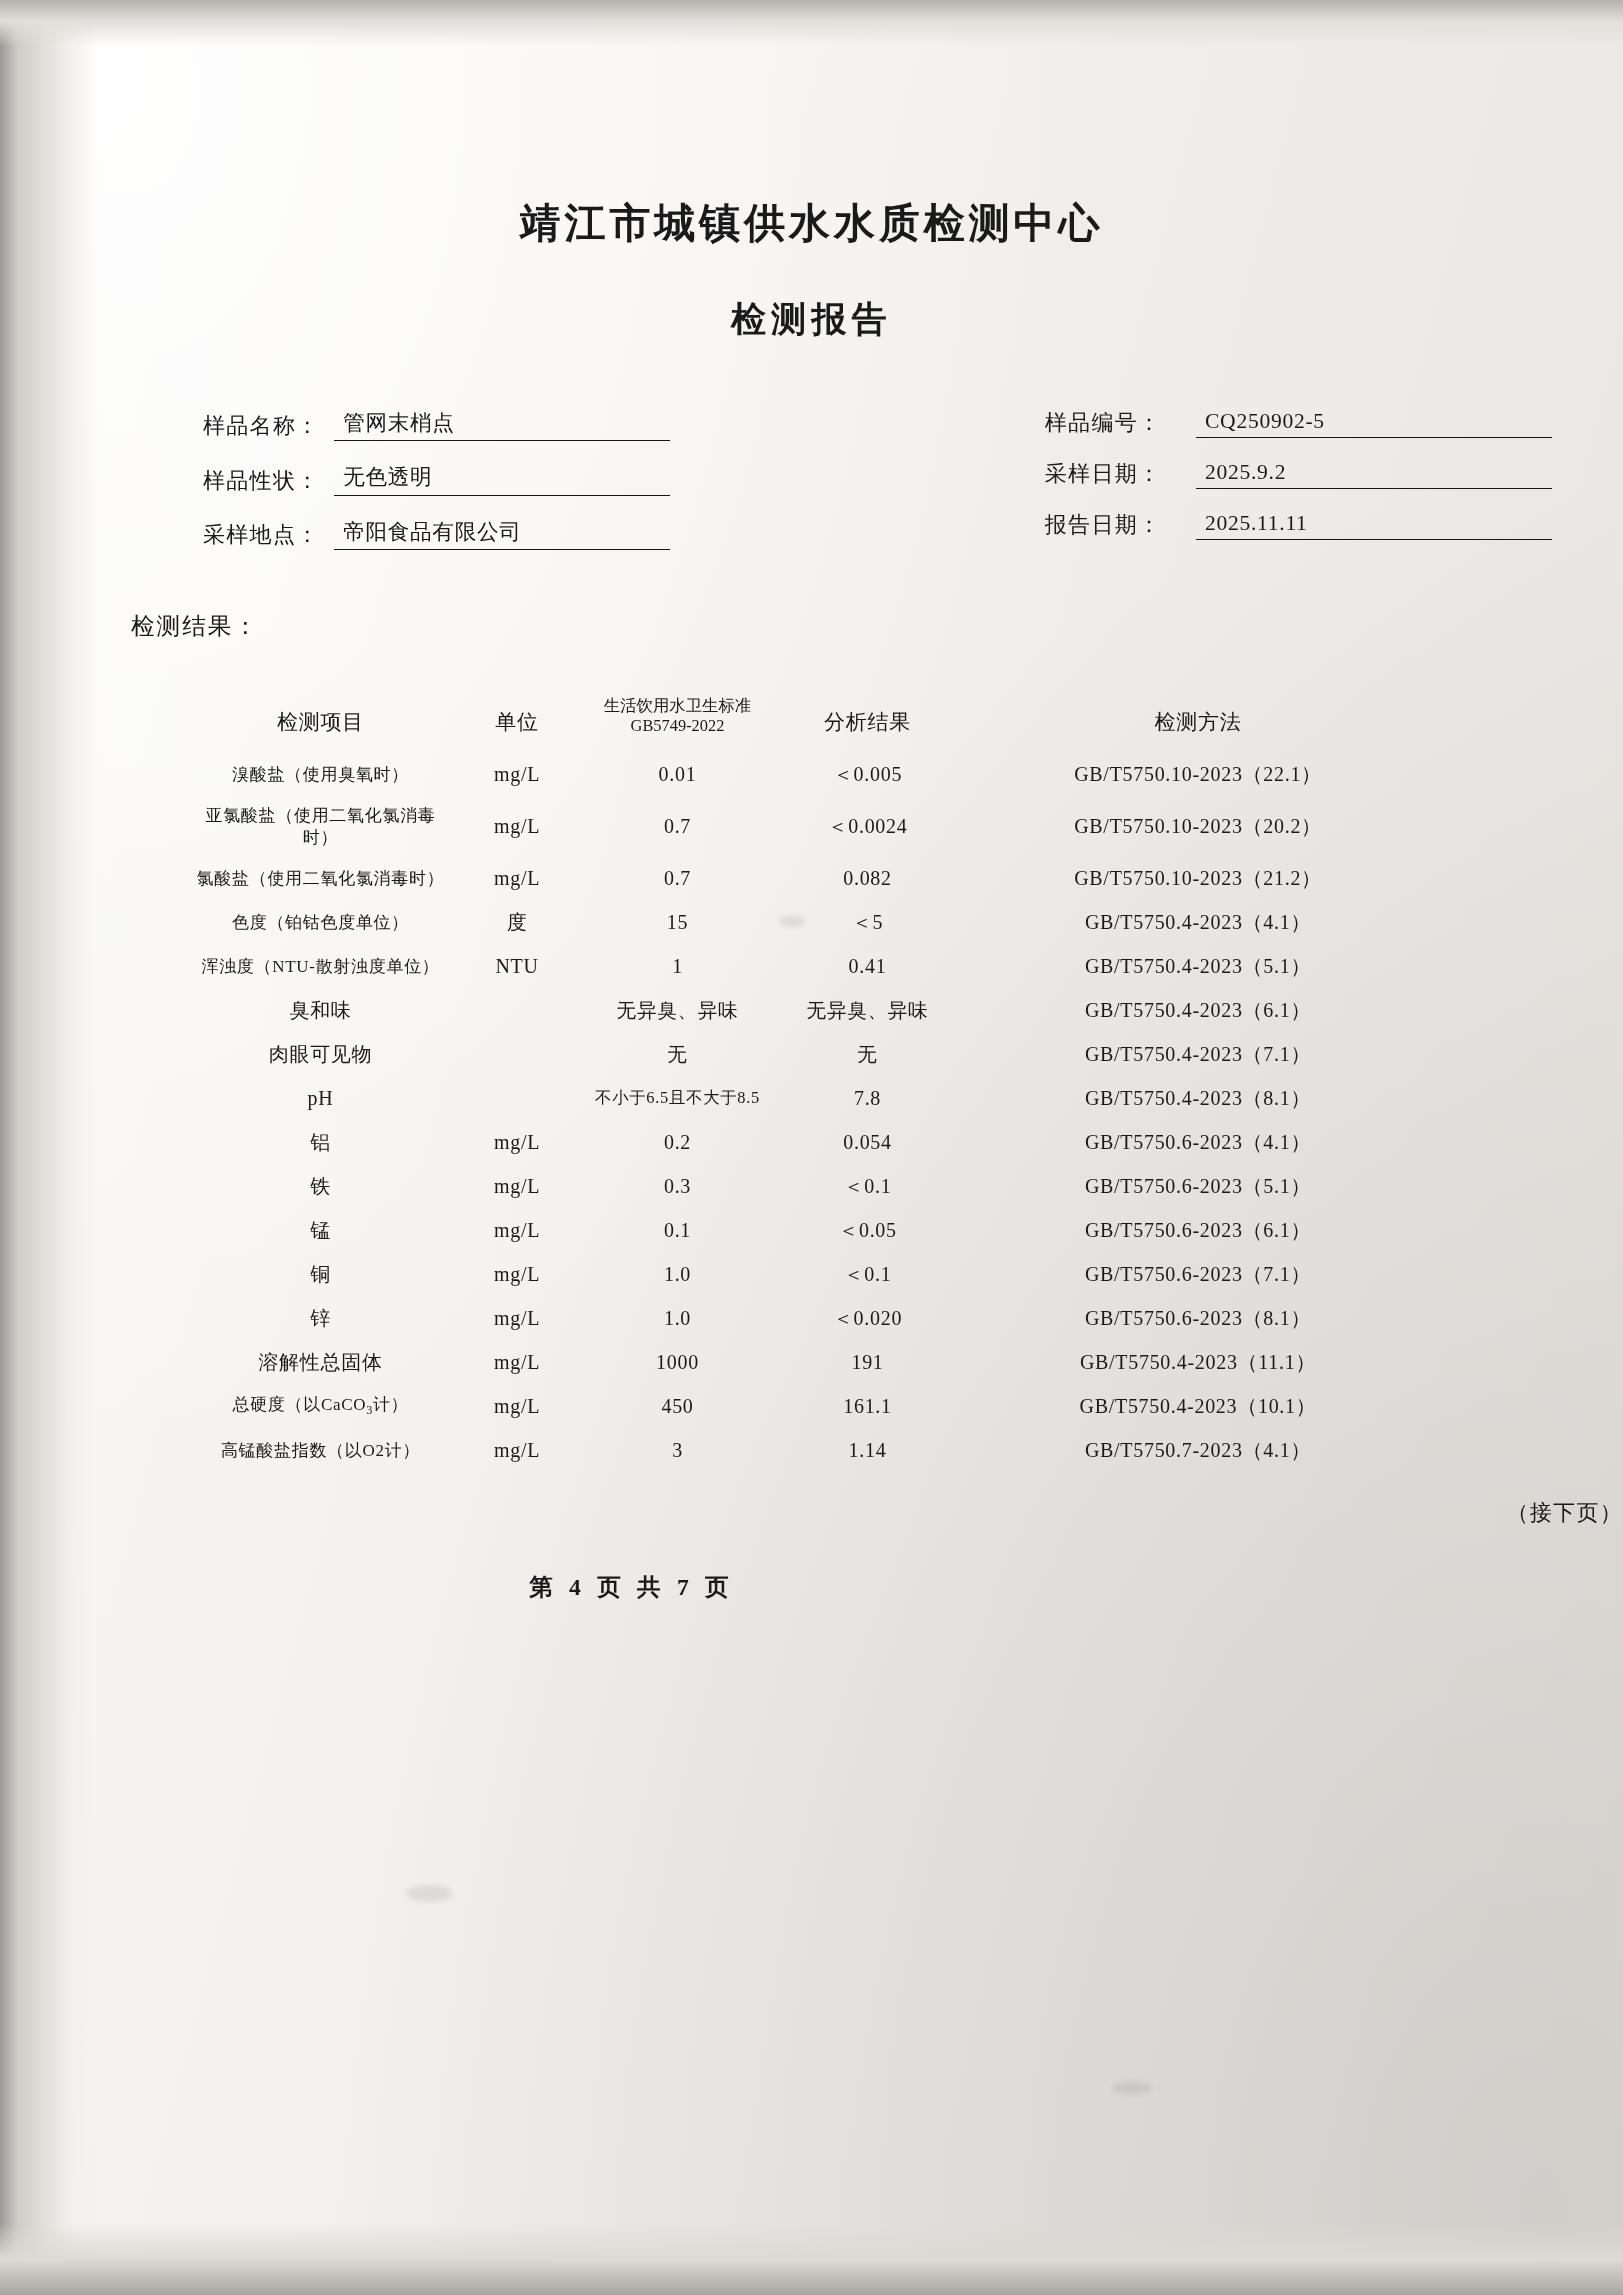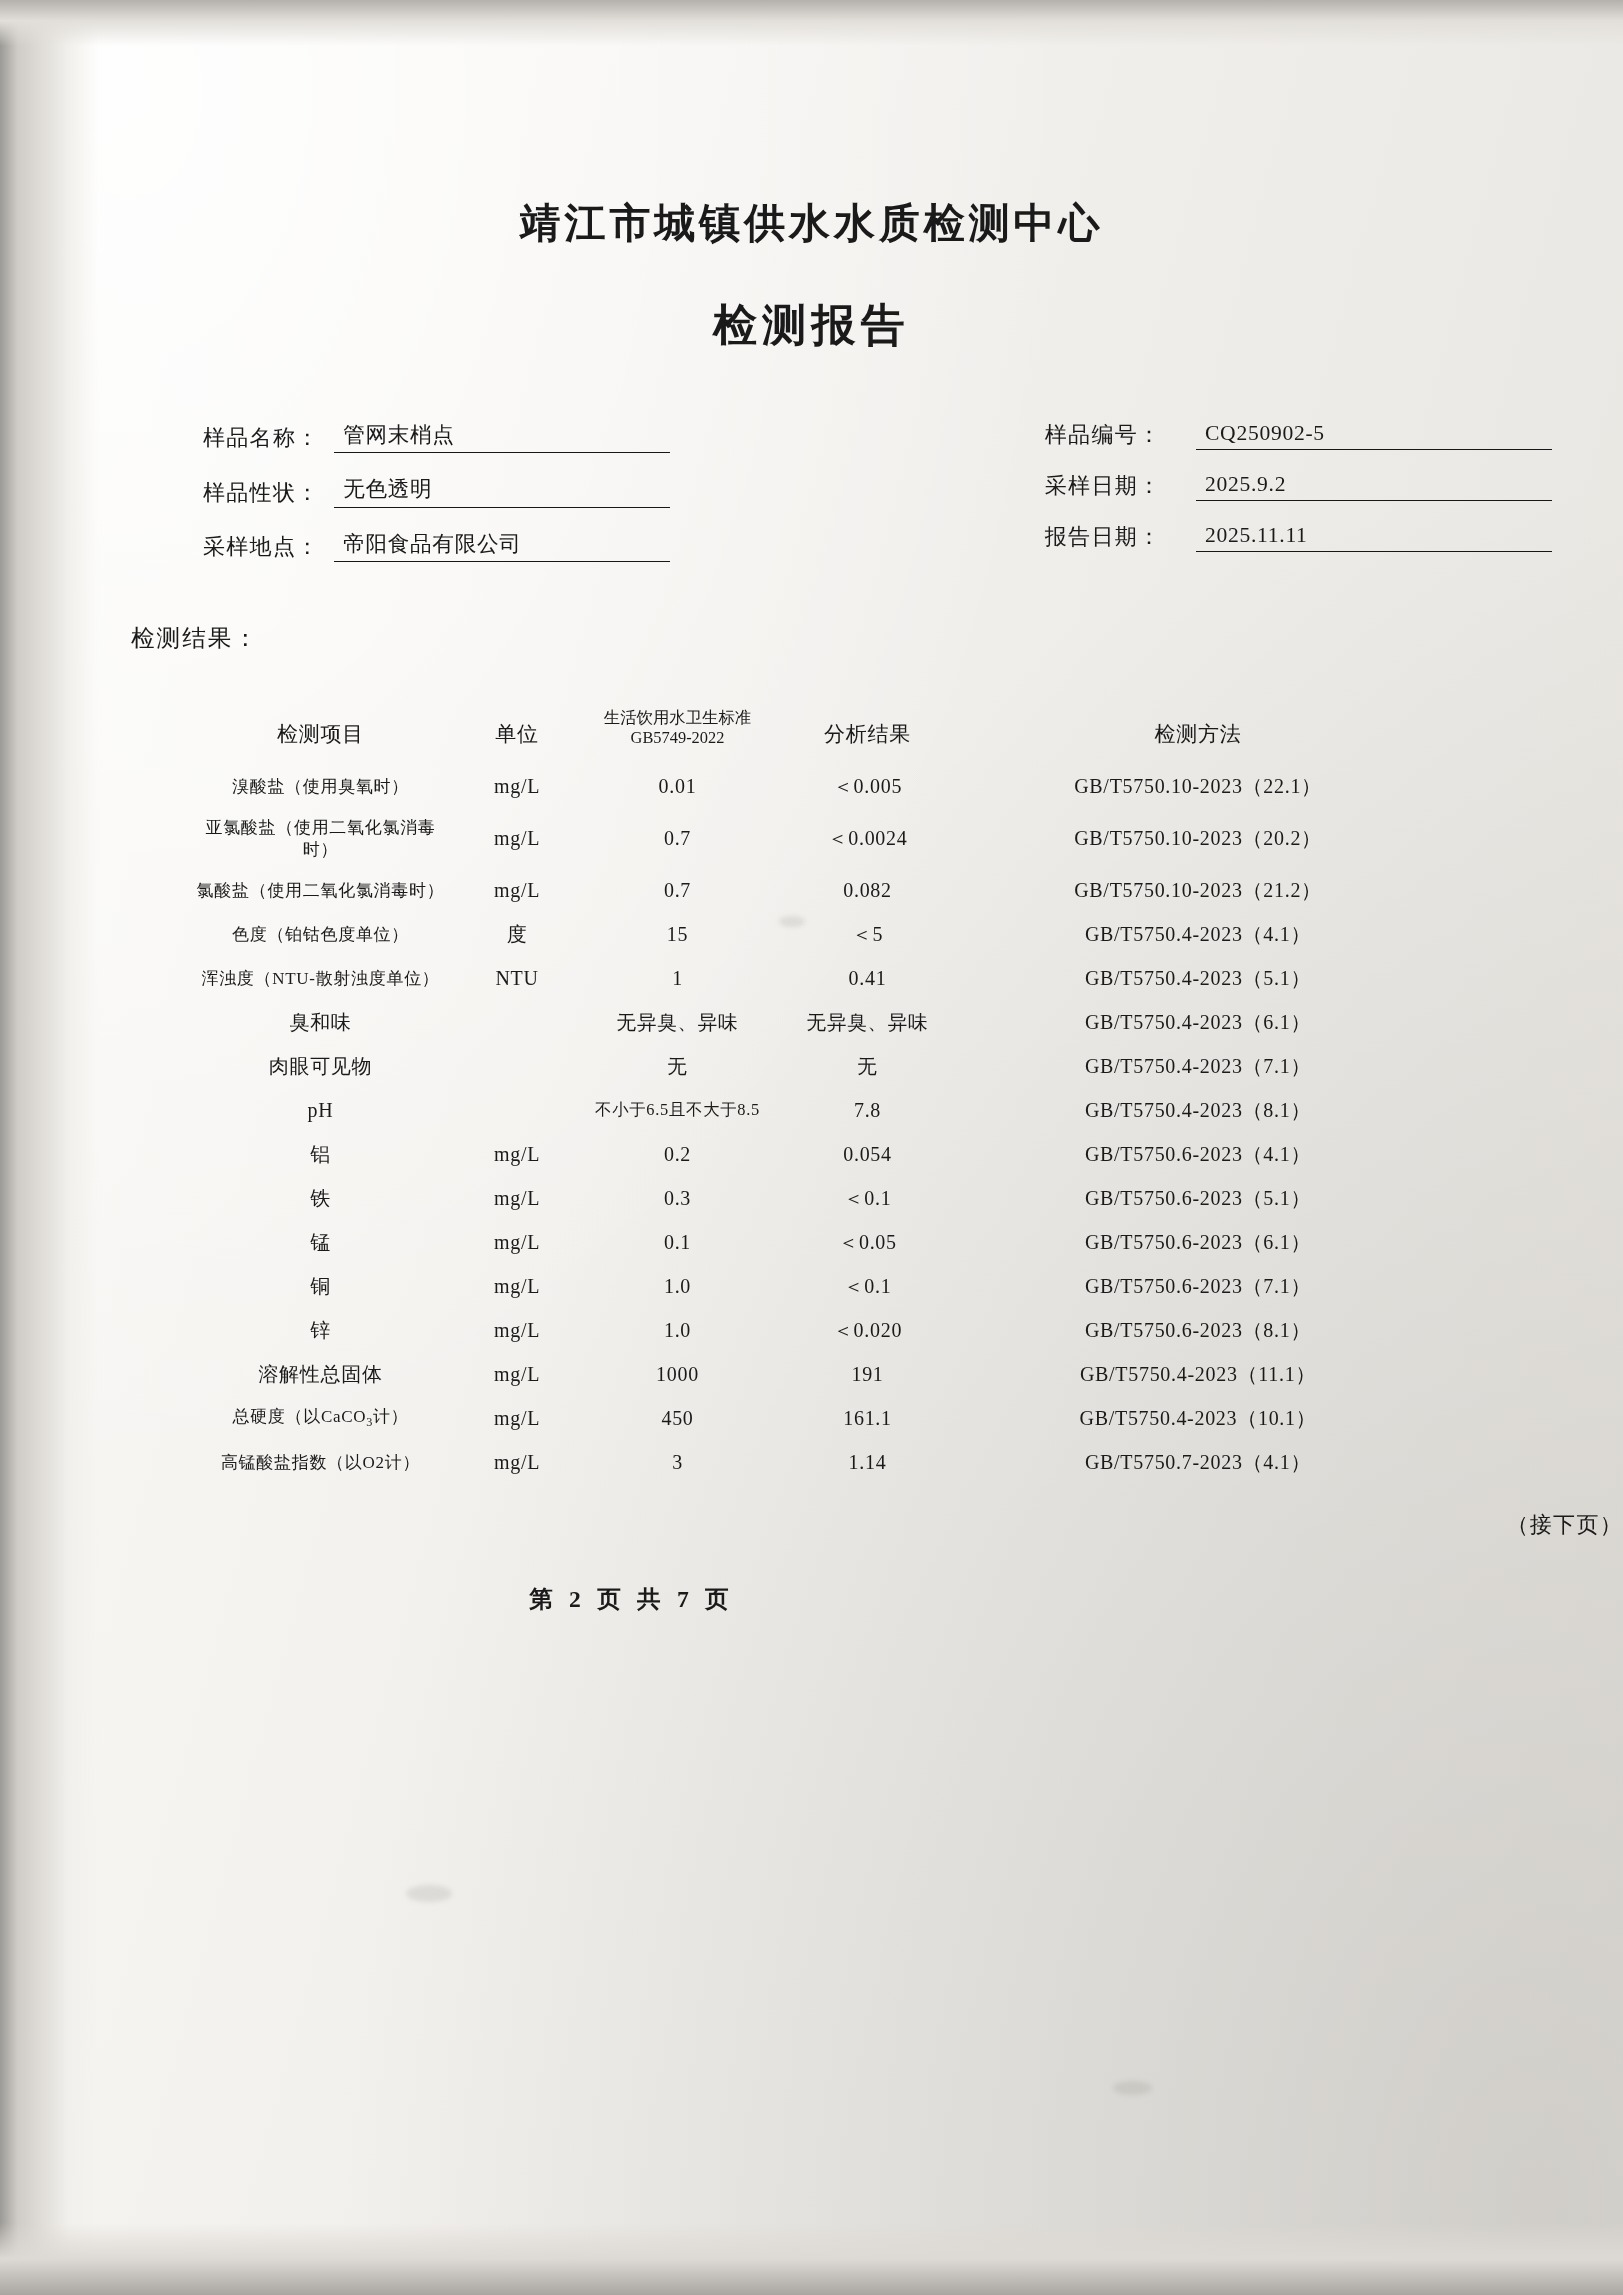--- a/index.html
+++ b/index.html
@@ -54,21 +54,21 @@
   .doc-title {
     text-align: center;
     font-size: 41px;
     font-weight: bold;
     letter-spacing: 3.9px;
     margin-top: 196px;
     font-family: "DejaVu Serif", "Liberation Serif", serif;
   }
   .doc-subtitle {
     text-align: center;
-    font-size: 44px;
+    font-size: 35px;
     font-weight: bold;
     letter-spacing: 5.2px;
     margin-top: 45px;
     font-family: "DejaVu Serif", "Liberation Serif", serif;
   }
 
   .meta {
     margin-top: 65px;
     padding-left: 203px;
     padding-right: 71px;
@@ -368,17 +368,17 @@
           <td class="item small">高锰酸盐指数（以O2计）</td>
           <td class="unit">mg/L</td>
           <td class="limit">3</td>
           <td class="result">1.14</td>
           <td class="method">GB/T5750.7-2023（4.1）</td>
         </tr>
       </tbody>
     </table>
 
     <div class="cont-note">（接下页）</div>
-    <div class="page-number">第 2 页 共 7 页</div>
+    <div class="page-number">第 4 页 共 7 页</div>
 
   </div>
 </div>
 
 
 </body></html>

